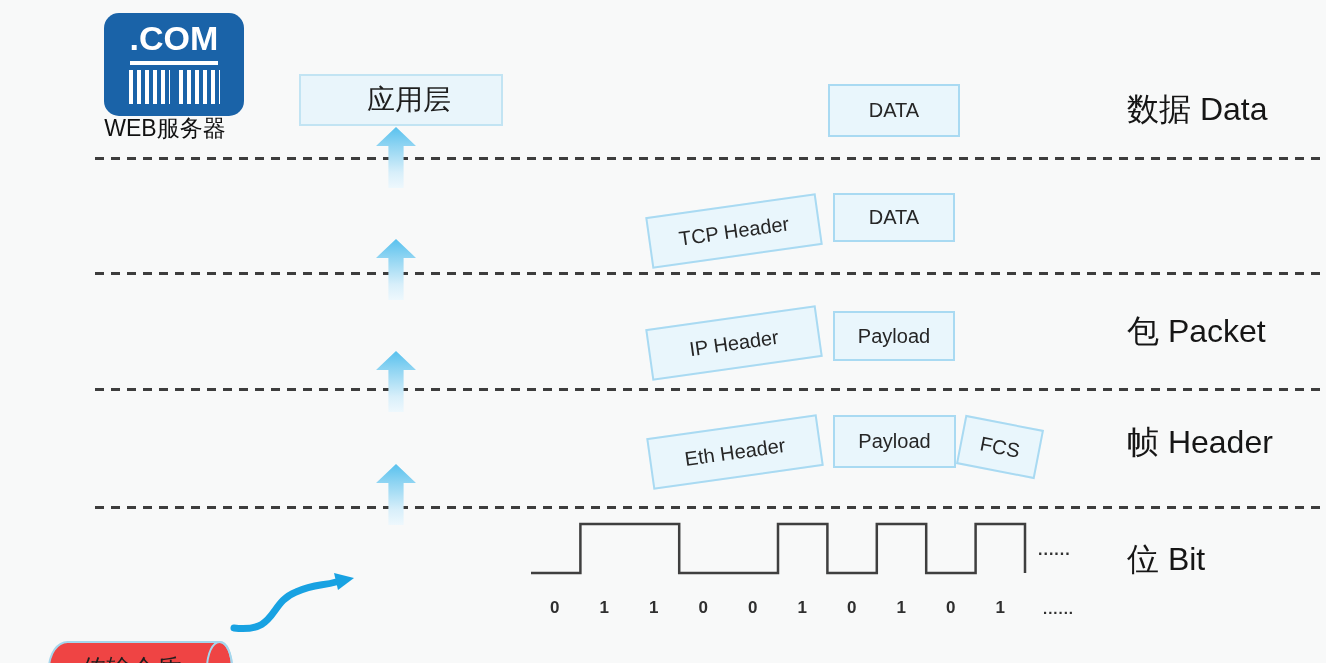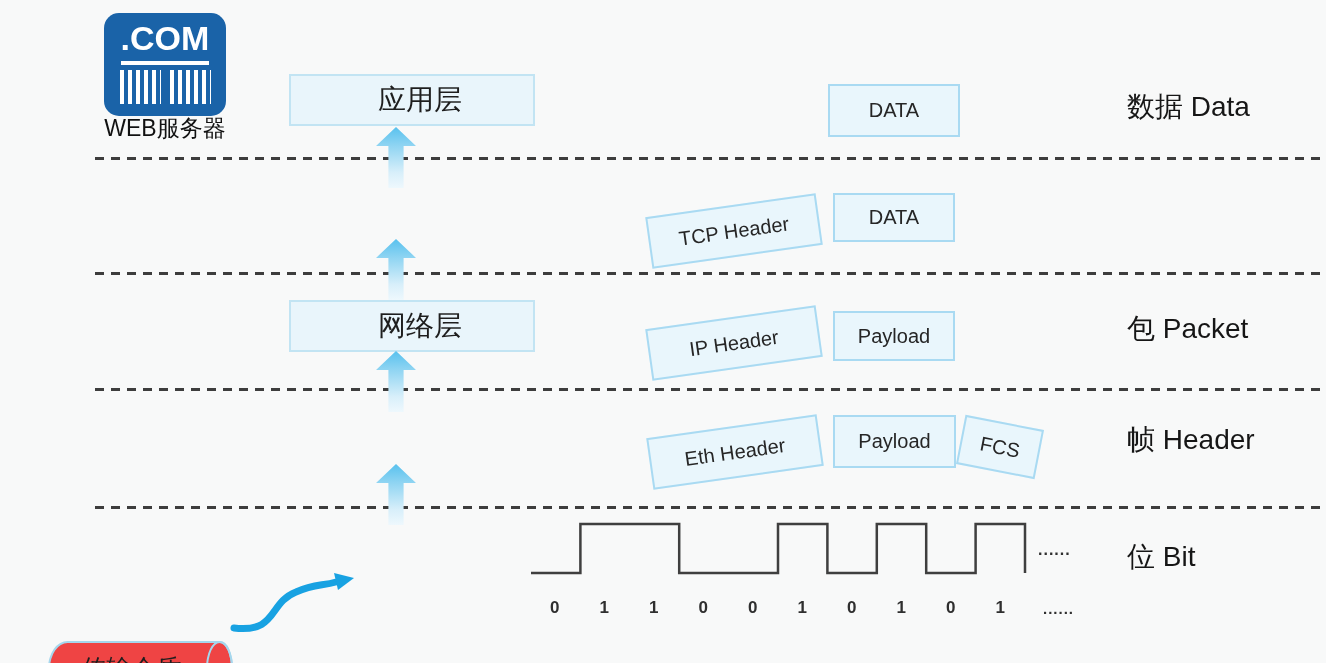--- a/index.html
+++ b/index.html
@@ -11,41 +11,41 @@
   }
 
   
   .dash {
     position:absolute; left:95px; width:1231px; height:3px;
     background:repeating-linear-gradient(90deg,#3d3d3d 0 9px,transparent 9px 16px);
   }
 
   
   .server-icon {
-    position:absolute; left:104px; top:13px; width:122px; height:103px;
+    position:absolute; left:104px; top:13px; width:140px; height:103px;
     background:#1a63a8; border-radius:15px; overflow:hidden;
   }
   .icon-com {
     margin-top:8px; text-align:center; color:#fff; font-weight:bold;
     font-size:34px; letter-spacing:0px; line-height:1;
   }
   .icon-rule { width:88px; height:4px; background:#fff; margin:6px auto 5px auto; }
   .icon-bars { display:flex; justify-content:center; gap:9px; height:34px; }
   .icon-bars span {
     width:41px; height:34px;
     background:repeating-linear-gradient(90deg,#fff 0 4px,transparent 4px 8px);
   }
   .server-label {
     position:absolute; left:84px; top:113px; width:162px; text-align:center;
     font-size:23px; font-weight:normal; color:#111;
   }
 
   
   .layer-box {
-    position:absolute; left:289px; width:246px; height:52px;
+    position:absolute; left:299px; width:204px; height:52px;
     background:#e9f5fb; border:2px solid #c2e4f3;
     display:flex; align-items:center; justify-content:center;
     font-size:28px; color:#1e1e1e;padding-left:16px;
   }
 
   
   .up-arrow {
     position:absolute; left:376px; width:40px; height:61px;
     background:linear-gradient(180deg,#58c1ee 0%,#8ed4f2 30%,#d8effa 75%,#eef8fd 100%);
     clip-path:polygon(50% 0,100% 31%,69% 31%,69% 100%,31% 100%,31% 31%,0 31%);
@@ -55,21 +55,21 @@
   .pdu-box {
     position:absolute; background:#e9f6fc; border:2px solid #a9daf2;
     display:flex; align-items:center; justify-content:center;
     font-size:20px; color:#262626;
   }
   .tilt-l { transform:rotate(-8deg); }
   .tilt-r { transform:rotate(11deg); }
 
   
   .unit {
-    position:absolute; left:1127px; font-size:28px; color:#161616; white-space:nowrap;
+    position:absolute; left:1127px; font-size:32px; color:#161616; white-space:nowrap;
   }
 
   
   .bit-digits {
     position:absolute; left:530px; top:598px; width:495px; height:22px; display:flex;
   }
   .bit-digits span {
     flex:1; text-align:center; font-size:17px; font-weight:bold; color:#2f2f2f;
   }
   .ellipsis {
@@ -107,23 +107,20 @@
     <div class="icon-rule"></div>
     <div class="icon-bars">
         <span></span>
         <span></span>
       </div>
   </div>
   <div class="server-label">WEB服务器</div>
 
   <div class="layer-box" style="top:74px">
       <span>应用层</span>
-    </div>
-  <div class="layer-box" style="top:300px">
-      <span>网络层</span>
     </div>
 
   <div class="up-arrow" style="top:127px"></div>
   <div class="up-arrow" style="top:239px"></div>
   <div class="up-arrow" style="top:351px"></div>
   <div class="up-arrow" style="top:464px"></div>
 
   <div class="pdu-box" style="left:828px;top:84px;width:132px;height:53px">
       <span>DATA</span>
     </div>

